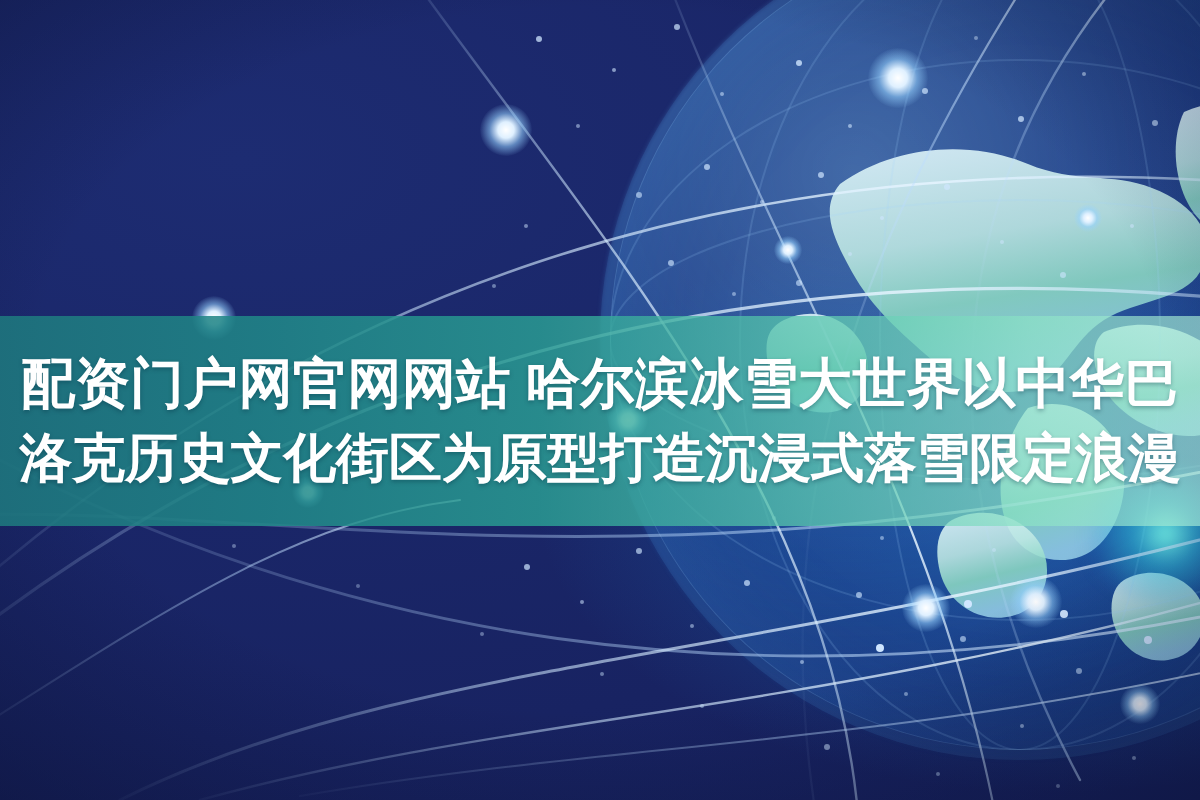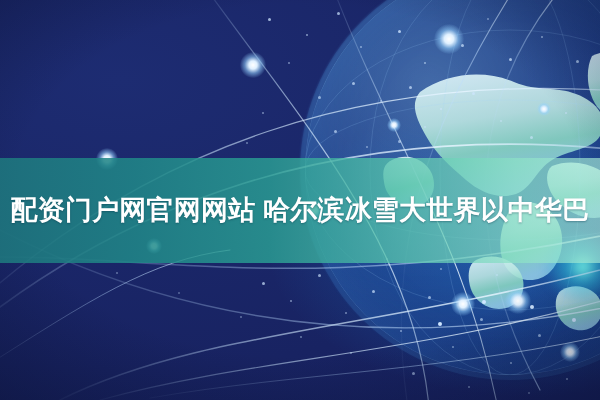--- a/index.html
+++ b/index.html
@@ -298,15 +298,16 @@
   <div class="dot" style="left:496px; top:274px; width:2px; height:2px; opacity:.45;"></div>
   <div class="dot" style="left:116px; top:272px; width:2px; height:2px; opacity:.4;"></div>
   <div class="dot" style="left:178px; top:292px; width:2px; height:2px; opacity:.35;"></div>
 
   <div class="bg-vignette"></div>
 
   <div class="band"></div>
 
   <div class="headline">
     <div class="line l1">配资门户网官网网站 哈尔滨冰雪大世界以中华巴</div>
+    <div class="line l2">洛克历史文化街区为原型打造沉浸式落雪限定浪漫</div>
   </div>
 
 </div>
 
 </body></html>

